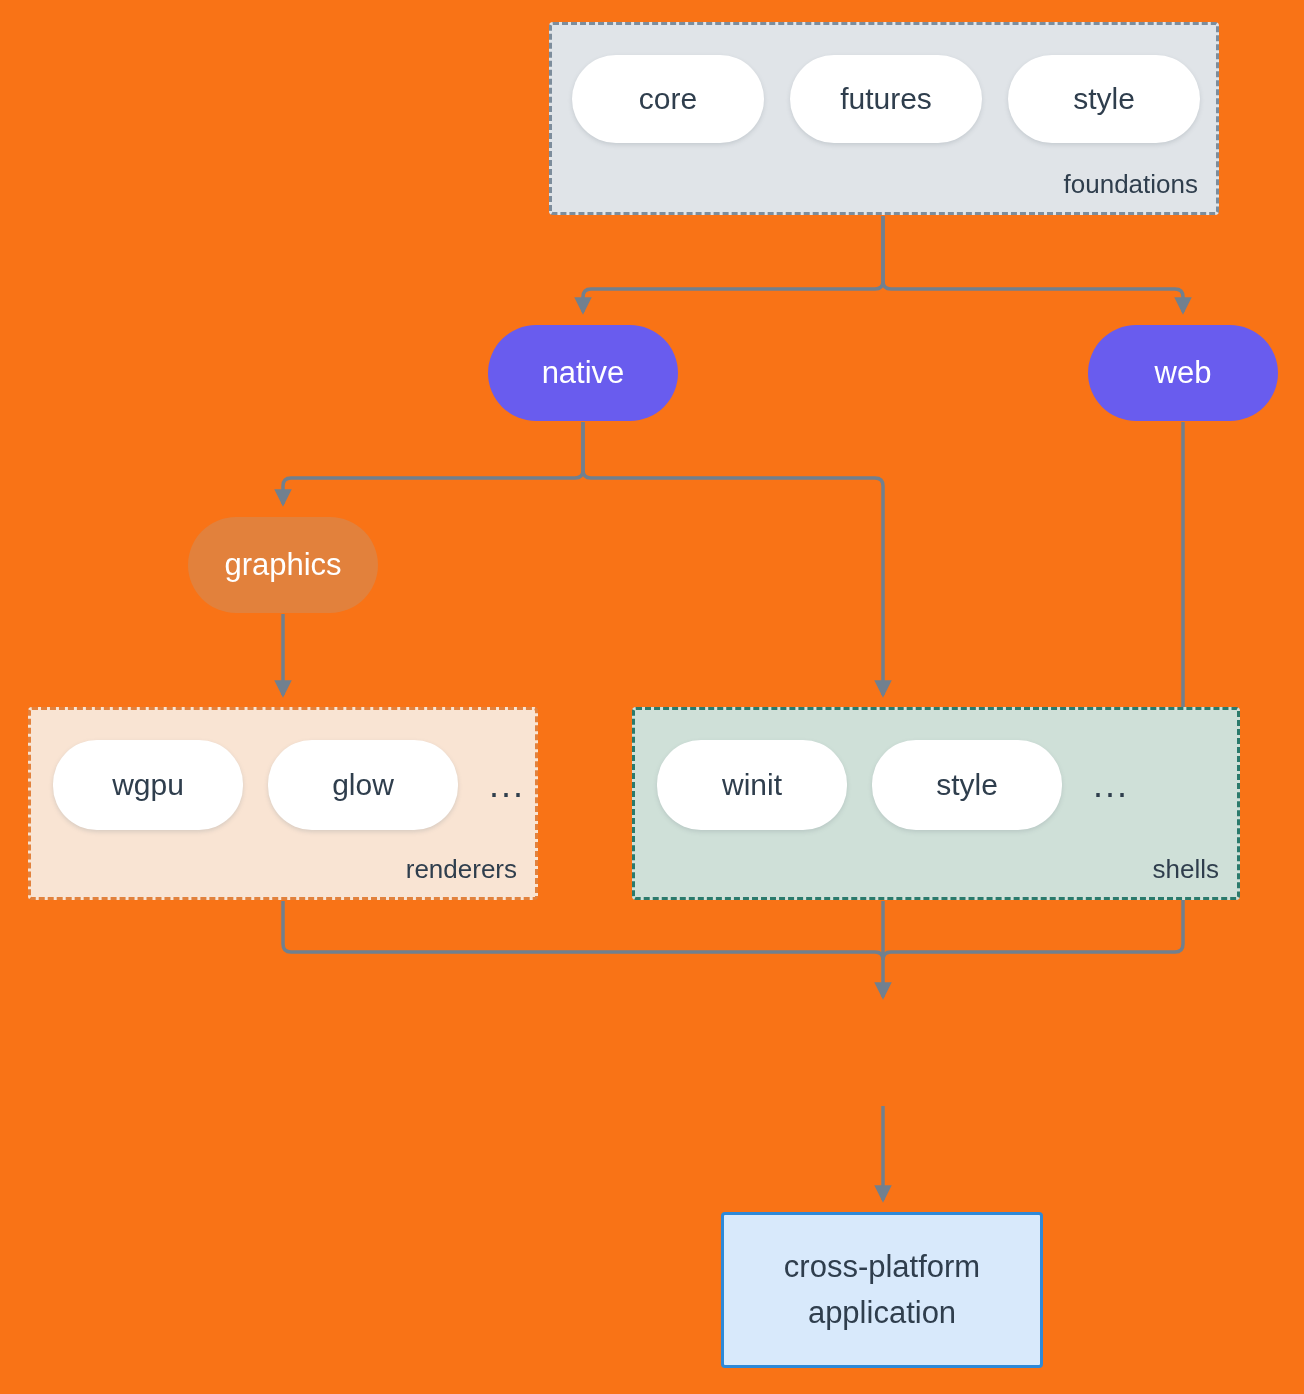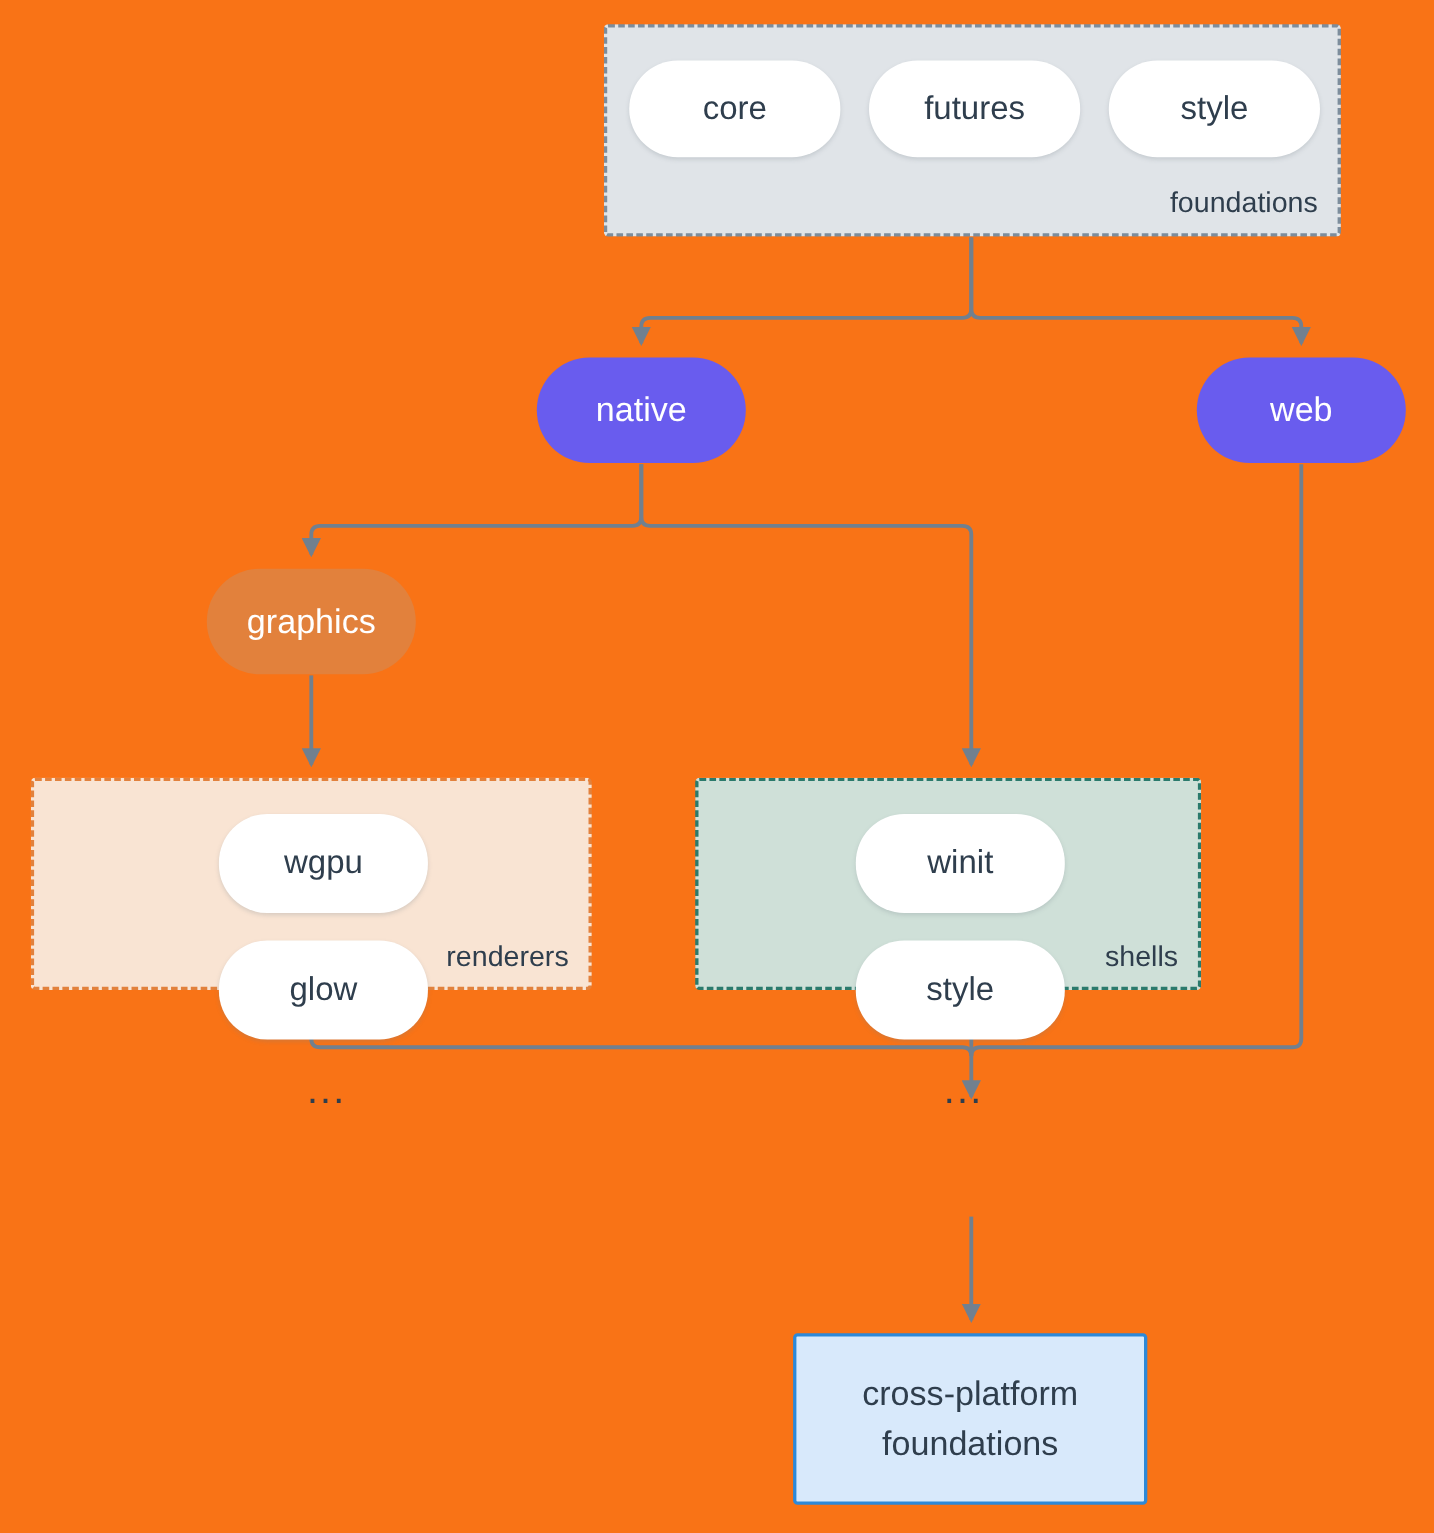--- a/index.html
+++ b/index.html
@@ -32,31 +32,31 @@
     left: 549px; top: 22px; width: 670px; height: 193px;
     background: #e0e4e8;
     border: 3px dashed #7d8d9c;
   }
   .group.renderers {
     left: 28px; top: 707px; width: 510px; height: 193px;
     background: #f9e4d3;
     border: 3px dashed #e2813c;
   }
   .group.shells {
-    left: 632px; top: 707px; width: 460px; height: 193px;
+    left: 632px; top: 707px; width: 608px; height: 193px;
     background: #cfe0d8;
     border: 3px dashed #2b7a6c;
   }
   .pill-row {
     display: flex;
     align-items: center;
     gap: 26px;
     padding: 30px 0 0 20px;
   }
-  .group.renderers .pill-row, .group.shells .pill-row { gap: 25px; padding-left: 22px; flex-direction: column; }
+  .group.renderers .pill-row, .group.shells .pill-row { gap: 25px; padding-left: 22px; }
   .pill {
     width: 192px;
     height: 88px;
     background: #ffffff;
     border-radius: 44px;
     display: flex;
     align-items: center;
     justify-content: center;
     font-size: 30px;
     color: #2f3e4d;
@@ -159,15 +159,15 @@
   <div class="group shells">
     <div class="pill-row">
       <div class="pill">winit</div>
       <div class="pill">style</div>
       <div class="ellipsis">...</div>
     </div>
     <div class="group-label">shells</div>
   </div>
 
 
-  <div class="app-box">cross-platform foundations</div>
+  <div class="app-box">cross-platform application</div>
 
 </div>
 
 </body></html>

